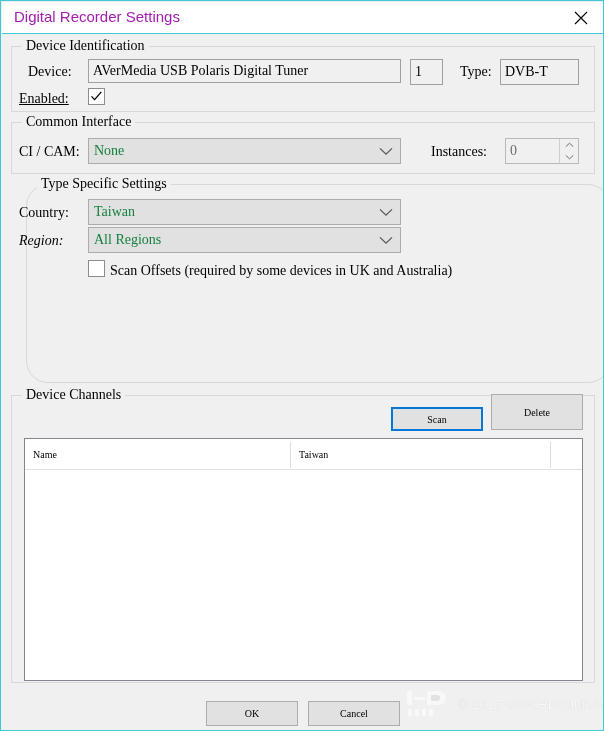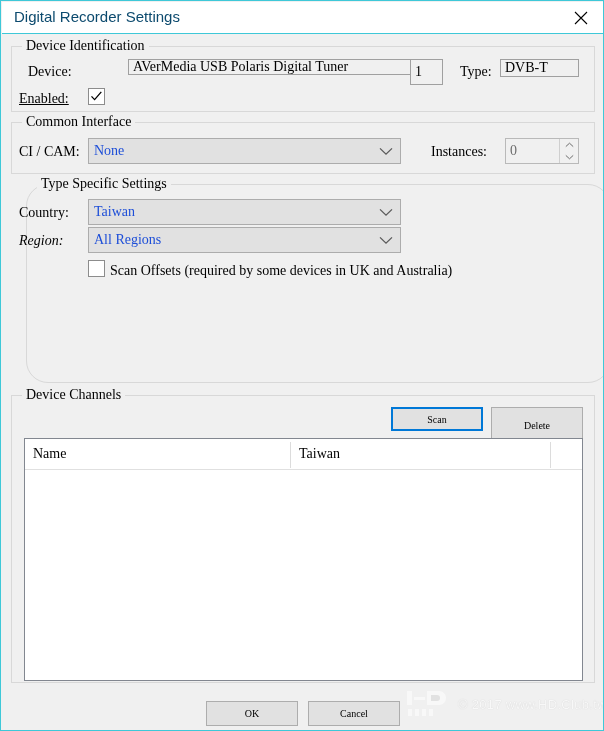--- a/index.html
+++ b/index.html
@@ -33,21 +33,21 @@
     width: 602px; height: 32px;
     background: #ffffff;
     border-bottom: 1px solid #3ec8d8;
     box-sizing: border-box;
   }
   .title-text {
     position: absolute;
     left: 12px; top: 6px;
     font-family: "Liberation Sans", "DejaVu Sans", sans-serif;
     font-size: 15px;
-    color: #0c4a6e;
+    color: #a21caf;
     white-space: nowrap;
   }
   .close-btn {
     position: absolute;
     right: 0px; top: 0px;
     width: 46px; height: 31px;
     display: flex;
     align-items: center;
     justify-content: center;
     cursor: default;
@@ -102,21 +102,21 @@
     white-space: nowrap;
     overflow: hidden;
   }
 
   .combo {
     position: absolute;
     box-sizing: border-box;
     background: #e1e1e1;
     border: 1px solid #acacac;
     font-size: 14px;
-    color: #1d4ed8;
+    color: #15803d;
     display: flex;
     align-items: center;
     white-space: nowrap;
     overflow: hidden;
     cursor: default;
   }
   .combo .combo-text {
     padding-left: 5px;
     flex: 1;
     overflow: hidden;
@@ -203,21 +203,21 @@
     height: 30px;
     background: #ffffff;
     border-bottom: 1px solid #e0e0e0;
   }
   .lv-col {
     position: absolute;
     top: 0;
     height: 30px;
     display: flex;
     align-items: center;
-    font-size: 14px;
+    font-size: 10px;
     color: #000;
     white-space: nowrap;
     cursor: default;
   }
   .lv-col .lv-col-txt { padding-left: 8px; }
   .lv-sep {
     position: absolute;
     top: 3px;
     width: 1px;
     height: 26px;
@@ -261,27 +261,27 @@
   </div>
 
   <div class="client">
 
     <div class="group" style="left:9px; top:12px; width:584px; height:66px;">
       <div class="group-label">Device Identification</div>
     </div>
 
     <div class="lbl" style="left:17px; top:30px;margin-left:9px;">Device:</div>
 
-    <div class="textbox" style="left:86px; top:25px; width:313px; height:16px;margin-left:40px;">AVerMedia USB Polaris Digital Tuner</div>
+    <div class="textbox" style="left:86px; top:25px; width:313px; height:24px;">AVerMedia USB Polaris Digital Tuner</div>
 
     <div class="textbox" style="left:408px; top:25px; width:33px; height:26px;">1</div>
 
     <div class="lbl" style="left:458px; top:30px;">Type:</div>
 
-    <div class="textbox" style="left:498px; top:25px; width:79px; height:18px;">DVB-T</div>
+    <div class="textbox" style="left:498px; top:25px; width:79px; height:26px;">DVB-T</div>
 
     <div class="lbl" style="left:17px; top:57px;text-decoration:underline;">Enabled:</div>
 
     <div class="cbox" style="left:86px; top:54px;">
       <span>
         <svg width="13" height="13" viewBox="0 0 13 13">
           <path d="M1.5 6.4 L4.6 9.6 L11.3 1.8" stroke="#000" stroke-width="1.3" fill="none"></path>
         </svg>
       </span>
     </div>
@@ -348,21 +348,21 @@
     <div class="cbox" style="left:86px; top:226px;"></div>
 
     <div class="lbl" style="left:108px; top:229px;">Scan Offsets (required by some devices in UK and Australia)</div>
 
     <div class="group" style="left:9px; top:361px; width:584px; height:288px;">
       <div class="group-label">Device Channels</div>
     </div>
 
     <div class="btn focused" style="left:389px; top:373px; width:92px; height:24px;">Scan</div>
 
-    <div class="btn" style="left:489px; top:373px; width:92px; height:36px;text-align:center;">Delete</div>
+    <div class="btn" style="left:489px; top:360px; width:92px; height:36px;text-align:center;">Delete</div>
 
     <div class="listview" style="left:22px; top:404px; width:559px; height:243px;">
       <div class="lv-head">
         <div class="lv-col" style="left:0px; width:265px;">
           <span class="lv-col-txt">Name</span>
         </div>
         <div class="lv-sep" style="left:265px;"></div>
         <div class="lv-col" style="left:266px; width:259px;">
           <span class="lv-col-txt">Taiwan</span>
         </div>

